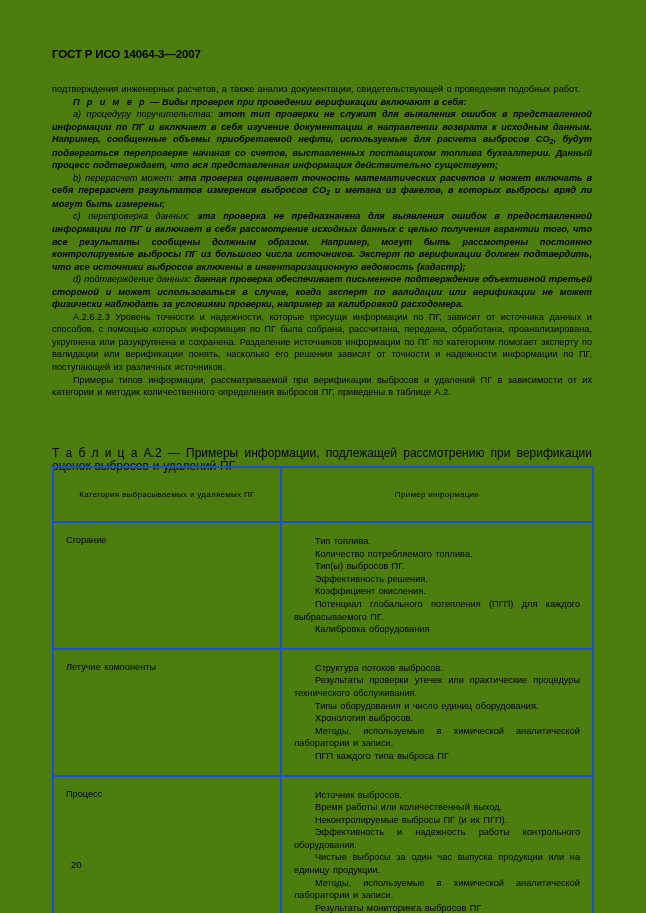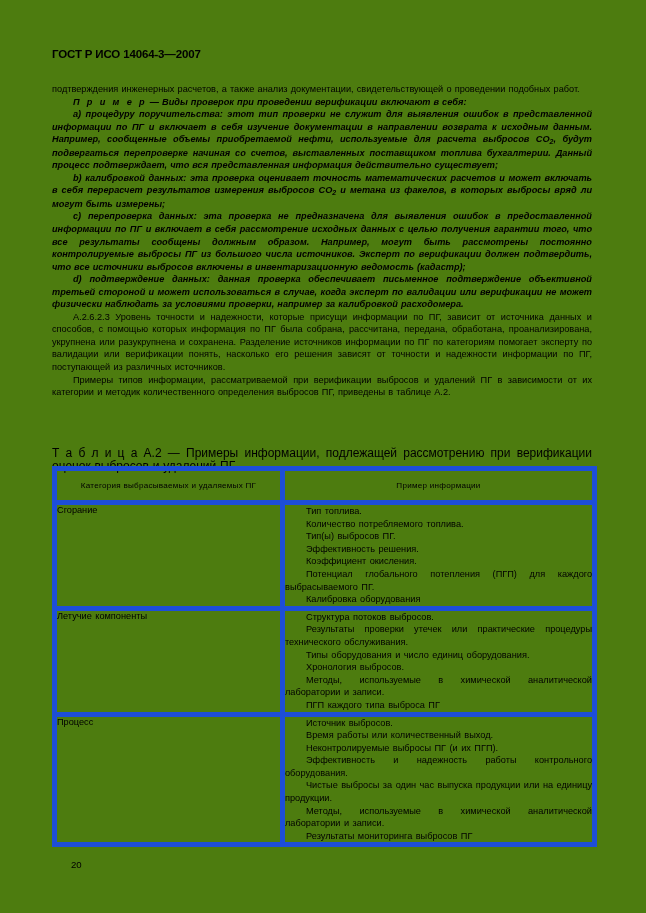--- a/index.html
+++ b/index.html
@@ -43,21 +43,21 @@
   p.indent {
     text-indent: 21px;
   }
   p.italic {
     font-style: italic;
     font-weight: bold;
     word-spacing: 0.5px;
   }
   p.italic .lbl {
     font-style: italic;
-    font-weight: bold;
+    font-weight: normal;
   }
   .spaced {
     letter-spacing: 2.1px;
   }
   sub {
     font-size: 7px;
     vertical-align: baseline;
     position: relative;
     top: 2px;
   }
@@ -76,23 +76,23 @@
   table.info-table {
     position: absolute;
     left: 52px;
     top: 466px;
     width: 540px;
     border-collapse: collapse;
     table-layout: fixed;
   }
   table.info-table th,
   table.info-table td {
-    border: 5px solid #1d4ed8;
+    border: 2px solid #1d4ed8;
     vertical-align: top;
-    padding: 0;
+    padding: 12px;
   }
   table.info-table th {
     height: 29px;
     font-size: 8.1px;
     font-weight: normal;
     text-align: center;
     vertical-align: middle;
     letter-spacing: 0.25px;
     border-bottom-width: 1px;
   }
@@ -135,21 +135,21 @@
   <div class="doc-header">ГОСТ Р ИСО 14064-3—2007</div>
 
   <div class="body-wrap">
 
     <p>подтверждения инженерных расчетов, а также анализ документации, свидетельствующей о проведении подобных работ.</p>
 
     <p class="indent italic"><span class="spaced">П р и м е р</span><span> — </span><span>Виды проверок при проведении верификации включают в себя:</span></p>
 
     <p class="indent italic"><span class="lbl">a) процедуру поручительства:</span><span> этот тип проверки не служит для выявления ошибок в представленной информации по ПГ и включает в себя изучение документации в направлении возврата к исходным данным. Например, сообщенные объемы приобретаемой нефти, используемые для расчета выбросов CO</span><sub>2</sub><span>, будут подвергаться перепроверке начиная со счетов, выставленных поставщиком топлива бухгалтерии. Данный процесс подтверждает, что вся представленная информация действительно существует;</span></p>
 
-    <p class="indent italic"><span class="lbl">b) калибровкой данных:</span><span> эта проверка оценивает точность математических расчетов и может включать в себя перерасчет результатов измерения выбросов CO</span><sub>2</sub><span> и метана из факелов, в которых выбросы вряд ли могут быть измерены;</span></p>
+    <p class="indent italic"><span class="lbl">b) перерасчет может:</span><span> эта проверка оценивает точность математических расчетов и может включать в себя перерасчет результатов измерения выбросов CO</span><sub>2</sub><span> и метана из факелов, в которых выбросы вряд ли могут быть измерены;</span></p>
 
     <p class="indent italic"><span class="lbl">c) перепроверка данных:</span><span> эта проверка не предназначена для выявления ошибок в предоставленной информации по ПГ и включает в себя рассмотрение исходных данных с целью получения гарантии того, что все результаты сообщены должным образом. Например, могут быть рассмотрены постоянно контролируемые выбросы ПГ из большого числа источников. Эксперт по верификации должен подтвердить, что все источники выбросов включены в инвентаризационную ведомость (кадастр);</span></p>
 
     <p class="indent italic"><span class="lbl">d) подтверждение данных:</span><span> данная проверка обеспечивает письменное подтверждение объективной третьей стороной и может использоваться в случае, когда эксперт по валидации или верификации не может физически наблюдать за условиями проверки, например за калибровкой расходомера.</span></p>
 
     <p class="indent"><span>A.2.6.2.3</span><span> Уровень точности и надежности, которые присущи  информации по ПГ, зависит от источника данных и способов, с помощью которых информация по ПГ была собрана, рассчитана, передана, обработана, проанализирована, укрупнена или разукрупнена и сохранена. Разделение источников  информации по ПГ по категориям помогает эксперту по валидации или верификации понять, насколько его решения зависят от точности и надежности  информации по ПГ, поступающей из различных источников.</span></p>
 
     <p class="indent">Примеры типов информации, рассматриваемой при верификации  выбросов и удалений ПГ в зависимости от их категории и методик количественного определения  выбросов ПГ, приведены в таблице А.2.</p>
 
   </div>

